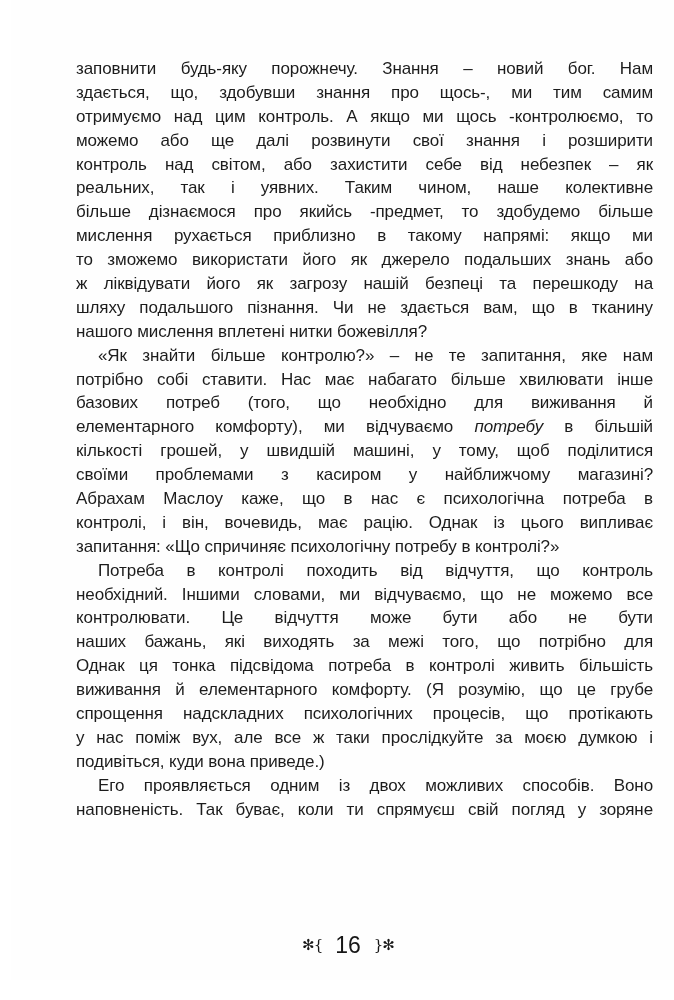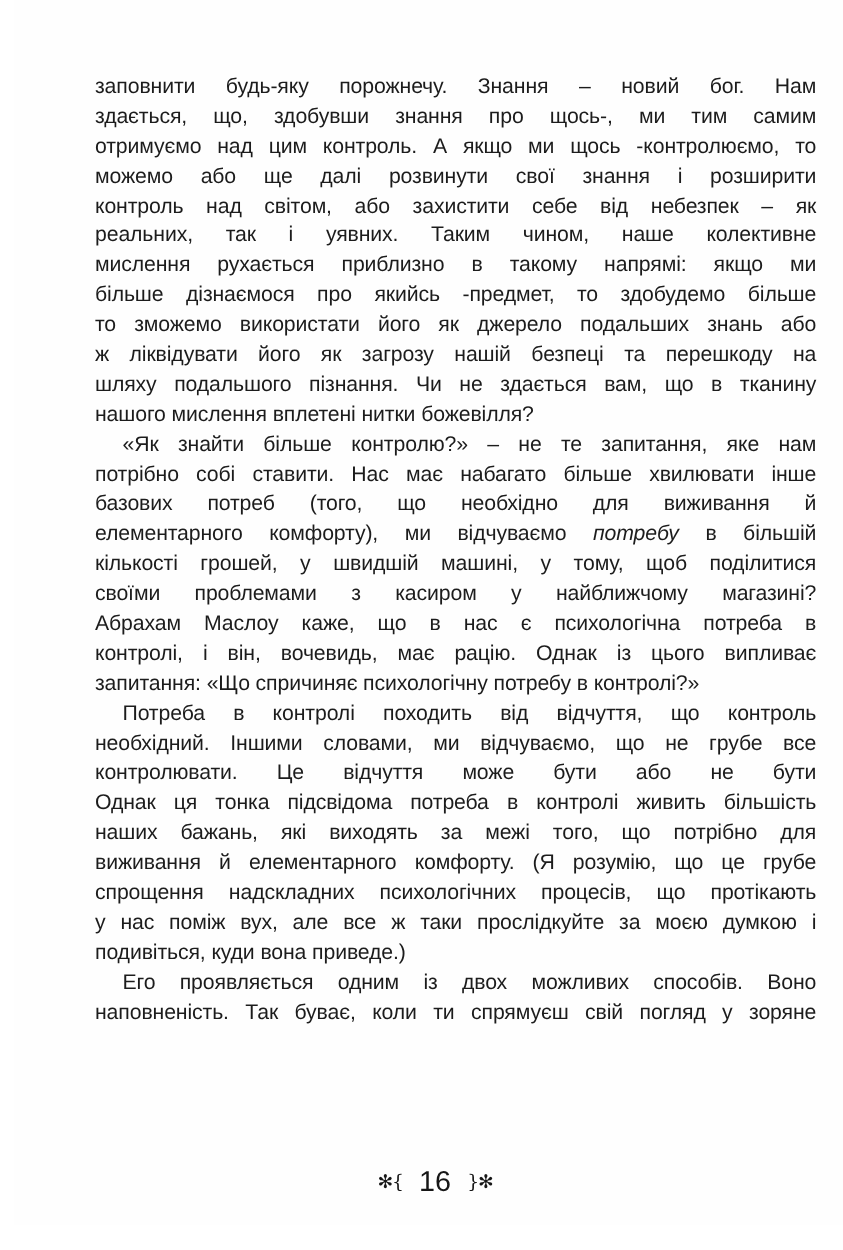--- a/index.html
+++ b/index.html
@@ -73,44 +73,44 @@
 
 <div class="scan-page">
   <div class="text-block">
       <div class="paragraph">
         <div class="line"><span>заповнити будь-яку порожнечу. Знання – новий бог. Нам</span></div>
         <div class="line"><span>здається, що, здобувши знання про щось-, ми тим самим</span></div>
         <div class="line"><span>отримуємо над цим контроль. А якщо ми щось -контролюємо, то</span></div>
         <div class="line"><span>можемо або ще далі розвинути свої знання і розширити</span></div>
         <div class="line"><span>контроль над світом, або захистити себе від небезпек – як</span></div>
         <div class="line"><span>реальних, так і уявних. Таким чином, наше колективне</span></div>
+        <div class="line"><span>більше дізнаємося про якийсь -предмет, то здобудемо більше</span></div>
         <div class="line"><span>мислення рухається приблизно в такому напрямі: якщо ми</span></div>
-        <div class="line"><span>більше дізнаємося про якийсь -предмет, то здобудемо більше</span></div>
         <div class="line"><span>то зможемо використати його як джерело подальших знань або</span></div>
         <div class="line"><span>ж ліквідувати його як загрозу нашій безпеці та перешкоду на</span></div>
         <div class="line"><span>шляху подальшого пізнання. Чи не здається вам, що в тканину</span></div>
         <div class="line end"><span>нашого мислення вплетені нитки божевілля?</span></div>
       </div>
       <div class="paragraph">
         <div class="line indent"><span>«Як знайти більше контролю?» – не те запитання, яке нам</span></div>
         <div class="line"><span>потрібно собі ставити. Нас має набагато більше хвилювати інше</span></div>
         <div class="line"><span>базових потреб (того, що необхідно для виживання й</span></div>
         <div class="line"><span>елементарного комфорту), ми відчуваємо </span><span class="em">потребу</span><span> в більшій</span></div>
         <div class="line"><span>кількості грошей, у швидшій машині, у тому, щоб поділитися</span></div>
         <div class="line"><span>своїми проблемами з касиром у найближчому магазині?</span></div>
         <div class="line"><span>Абрахам Маслоу каже, що в нас є психологічна потреба в</span></div>
         <div class="line"><span>контролі, і він, вочевидь, має рацію. Однак із цього випливає</span></div>
         <div class="line end"><span>запитання: «Що спричиняє психологічну потребу в контролі?»</span></div>
       </div>
       <div class="paragraph">
         <div class="line indent"><span>Потреба в контролі походить від відчуття, що контроль</span></div>
-        <div class="line"><span>необхідний. Іншими словами, ми відчуваємо, що не грубе все</span></div>
+        <div class="line"><span>необхідний. Іншими словами, ми відчуваємо, що не можемо все</span></div>
         <div class="line"><span>контролювати. Це відчуття може бути або не бути</span></div>
+        <div class="line"><span>наших бажань, які виходять за межі того, що потрібно для</span></div>
         <div class="line"><span>Однак ця тонка підсвідома потреба в контролі живить більшість</span></div>
-        <div class="line"><span>наших бажань, які виходять за межі того, що потрібно для</span></div>
         <div class="line"><span>виживання й елементарного комфорту. (Я розумію, що це грубе</span></div>
         <div class="line"><span>спрощення надскладних психологічних процесів, що протікають</span></div>
         <div class="line"><span>у нас поміж вух, але все ж таки прослідкуйте за моєю думкою і</span></div>
         <div class="line end"><span>подивіться, куди вона приведе.)</span></div>
       </div>
       <div class="paragraph">
         <div class="line indent"><span>Его проявляється одним із двох можливих способів. Воно</span></div>
         <div class="line"><span>наповненість. Так буває, коли ти спрямуєш свій погляд у зоряне</span></div>
       </div>
     </div>

